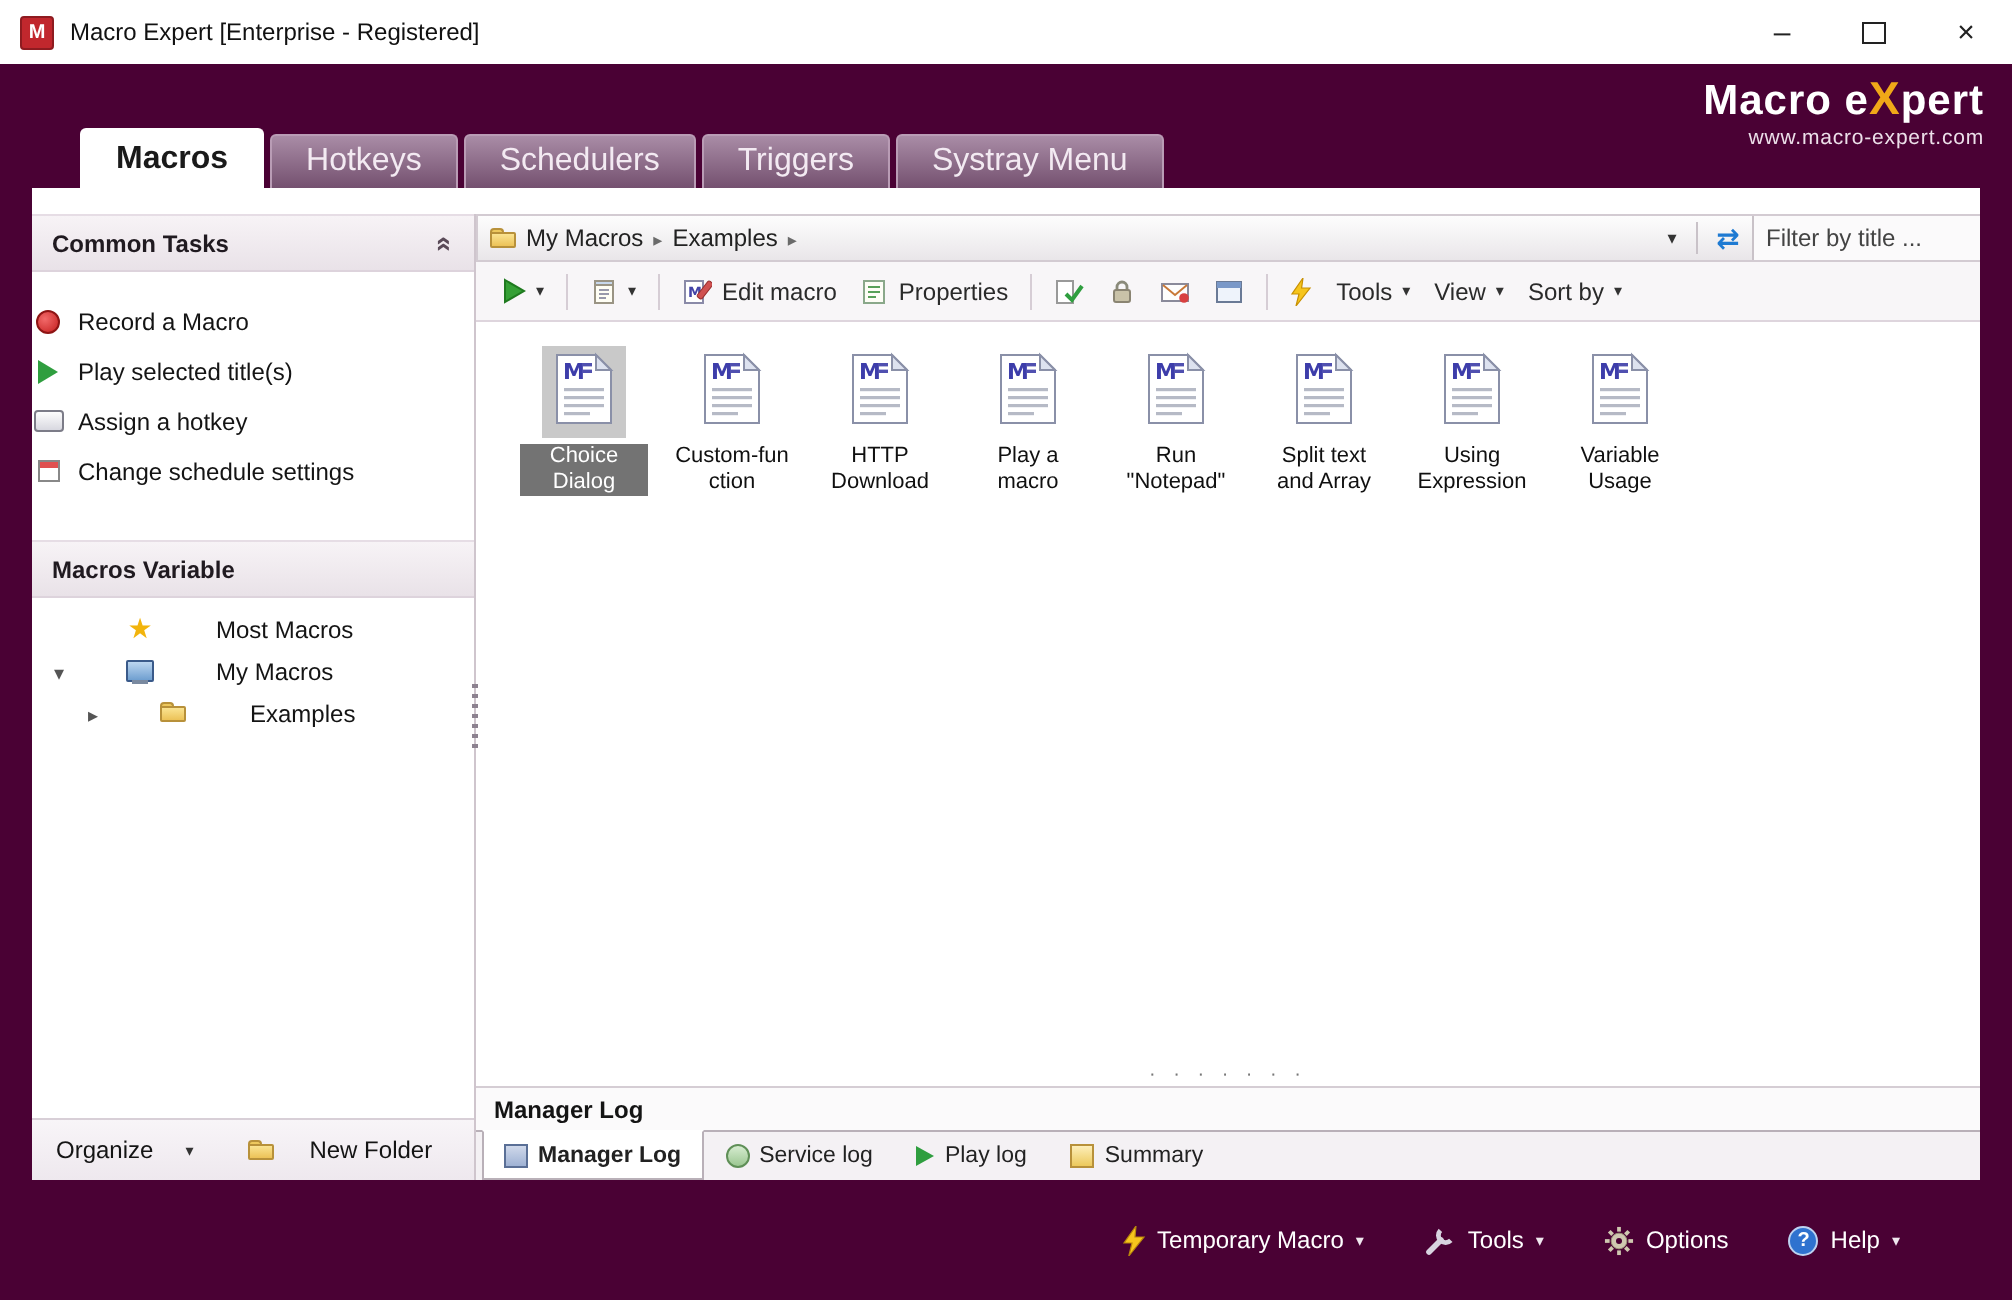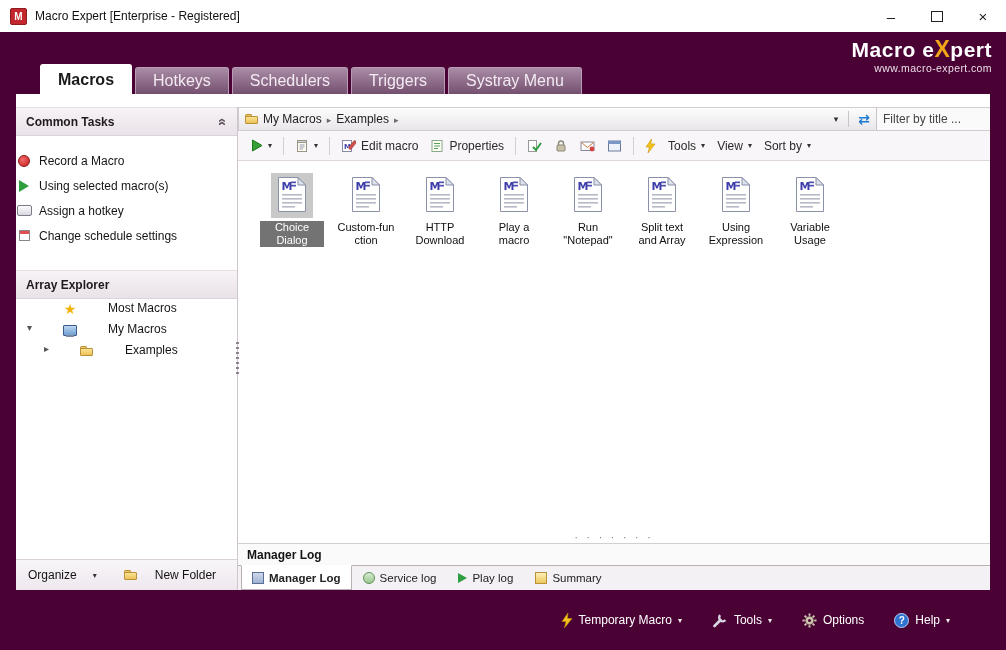--- a/index.html
+++ b/index.html
@@ -46,21 +46,21 @@
   .ic-hotkey::before{content:'';width:13px;height:9px;border:1px solid #7c7c88;border-radius:2px;background:linear-gradient(#fdfdfd,#d8d8e0);}
   .ic-schedule::before{content:'';width:11px;height:11px;border:1px solid #888;box-sizing:border-box;background:linear-gradient(#e05050 0 3px,#fff 3px);}
   .ic-star::before{content:'★';color:#f2b40c;font-size:14px;}
   .ic-computer::before{content:'';width:12px;height:9px;border:1px solid #3a5a8a;background:linear-gradient(#bcd6f0,#6f9fd0);border-radius:1px;}
   .ic-computer::after{content:'';position:absolute;bottom:1px;left:4px;width:8px;height:2px;background:#7a8aa0;}
   .ic-folder::before{content:'';position:absolute;left:1px;top:3px;width:7px;height:4px;background:#edc85e;
                      border:1px solid #b8913a;border-bottom:none;border-radius:2px 2px 0 0;box-sizing:border-box;}
   .ic-folder::after{content:'';position:absolute;left:1px;top:5px;width:13px;height:8px;
                     background:linear-gradient(#fae391,#ecc257);border:1px solid #b8913a;border-radius:1px;box-sizing:border-box;}
   .tree{padding:2px 0;}
-  .tree-item{height:21px;display:flex;align-items:flex-start;font-size:12px;color:#141414;gap:25px;}
+  .tree-item{height:21px;display:flex;align-items:flex-end;font-size:12px;color:#141414;gap:25px;}
   .tree-chevron{width:15px;text-align:center;color:#555;font-size:10px;flex:none;}
   .tree-label{margin-left:5px;}
   .sidebar-spacer{flex:1;}
   .sidebar-footer{height:31px;flex:none;border-top:1px solid #d8cfd7;background:linear-gradient(#f8f5f8,#eee8ee);
                   display:flex;align-items:center;padding:0 12px;gap:26px;font-size:12px;color:#141414;box-sizing:border-box;}
   .organize,.newfolder{display:flex;align-items:center;gap:16px;}
   .v-splitter{position:absolute;right:-2px;top:235px;width:3px;height:32px;
               background:repeating-linear-gradient(#8d8290 0 2px,rgba(0,0,0,0) 2px 5px);}
 
   
@@ -148,33 +148,33 @@
       <span>Common Tasks</span>
       <span class="collapse-ic">«</span>
     </div>
     <div class="task-list" id="task-list">
         <div class="task-item">
           <span class="ic ic-record"></span>
           <span class="task-label">Record a Macro</span>
         </div>
         <div class="task-item">
           <span class="ic ic-play"></span>
-          <span class="task-label">Using selected macro(s)</span>
+          <span class="task-label">Play selected title(s)</span>
         </div>
         <div class="task-item">
           <span class="ic ic-hotkey"></span>
           <span class="task-label">Assign a hotkey</span>
         </div>
         <div class="task-item">
           <span class="ic ic-schedule"></span>
           <span class="task-label">Change schedule settings</span>
         </div>
       </div>
     <div class="panel-header">
-      <span>Array Explorer</span>
+      <span>Macros Variable</span>
     </div>
     <div class="tree" id="tree">
         <div class="tree-item" style="padding-left: 6px;">
           <span class="tree-chevron"></span>
           <span class="ic ic-star"></span>
           <span class="tree-label">Most Macros</span>
         </div>
         <div class="tree-item" style="padding-left: 6px;">
           <span class="tree-chevron">▾</span>
           <span class="ic ic-computer"></span>

